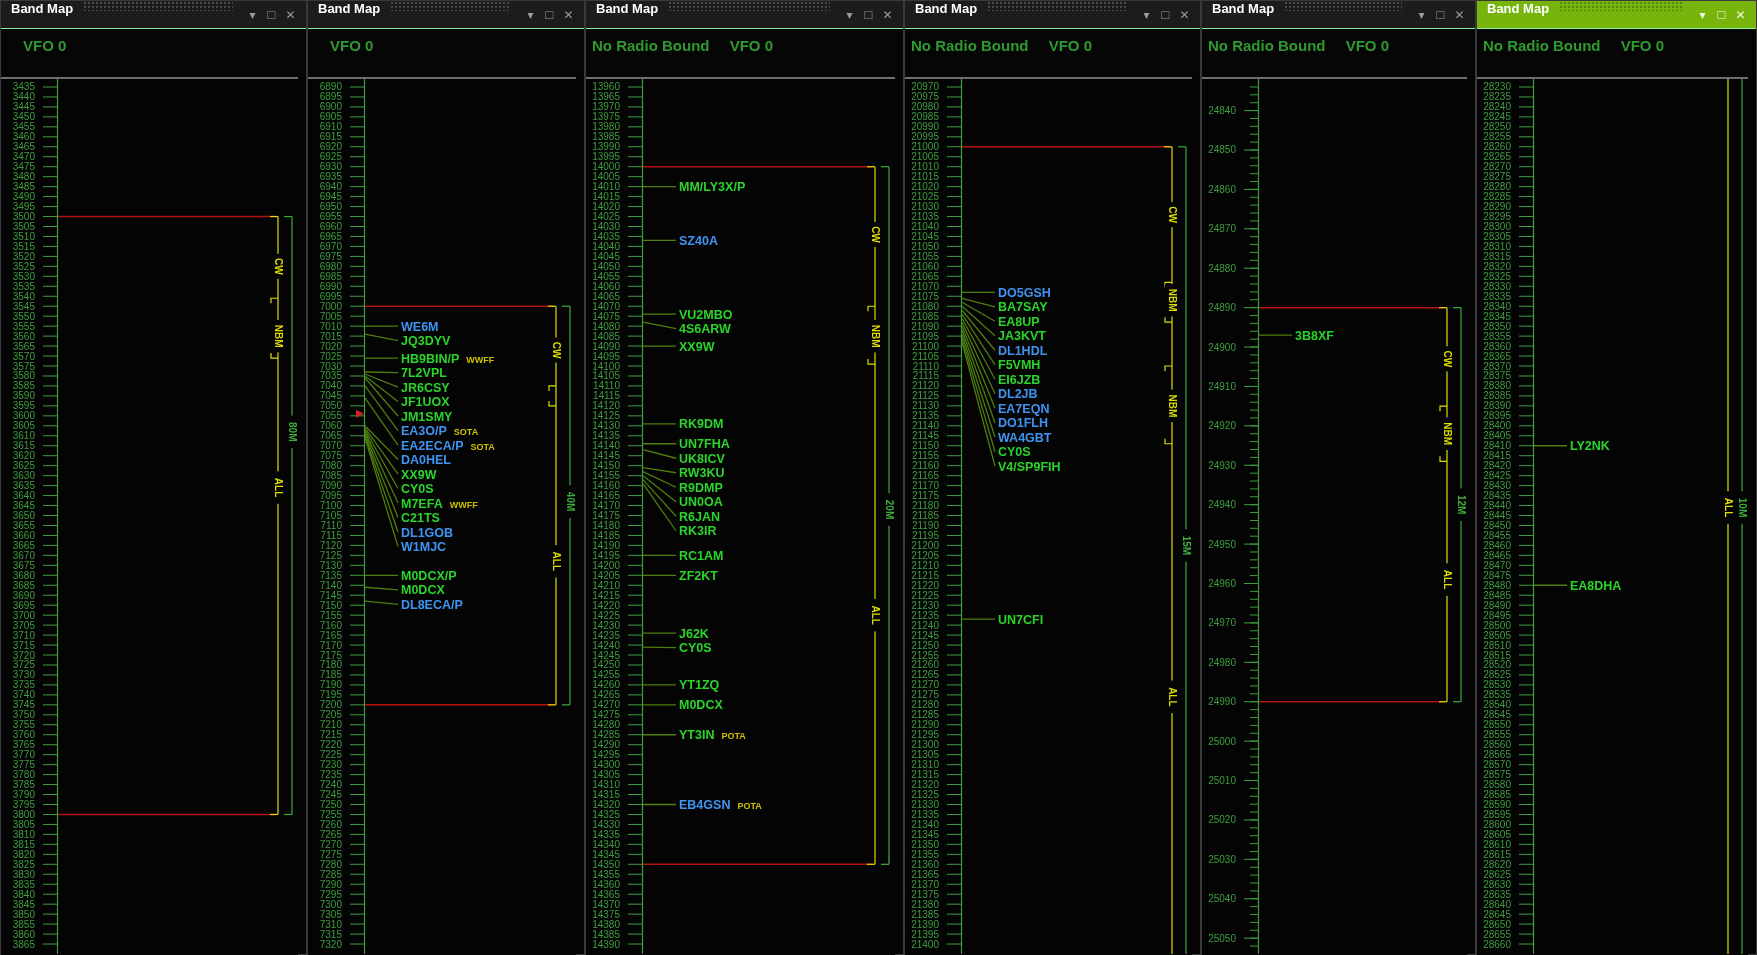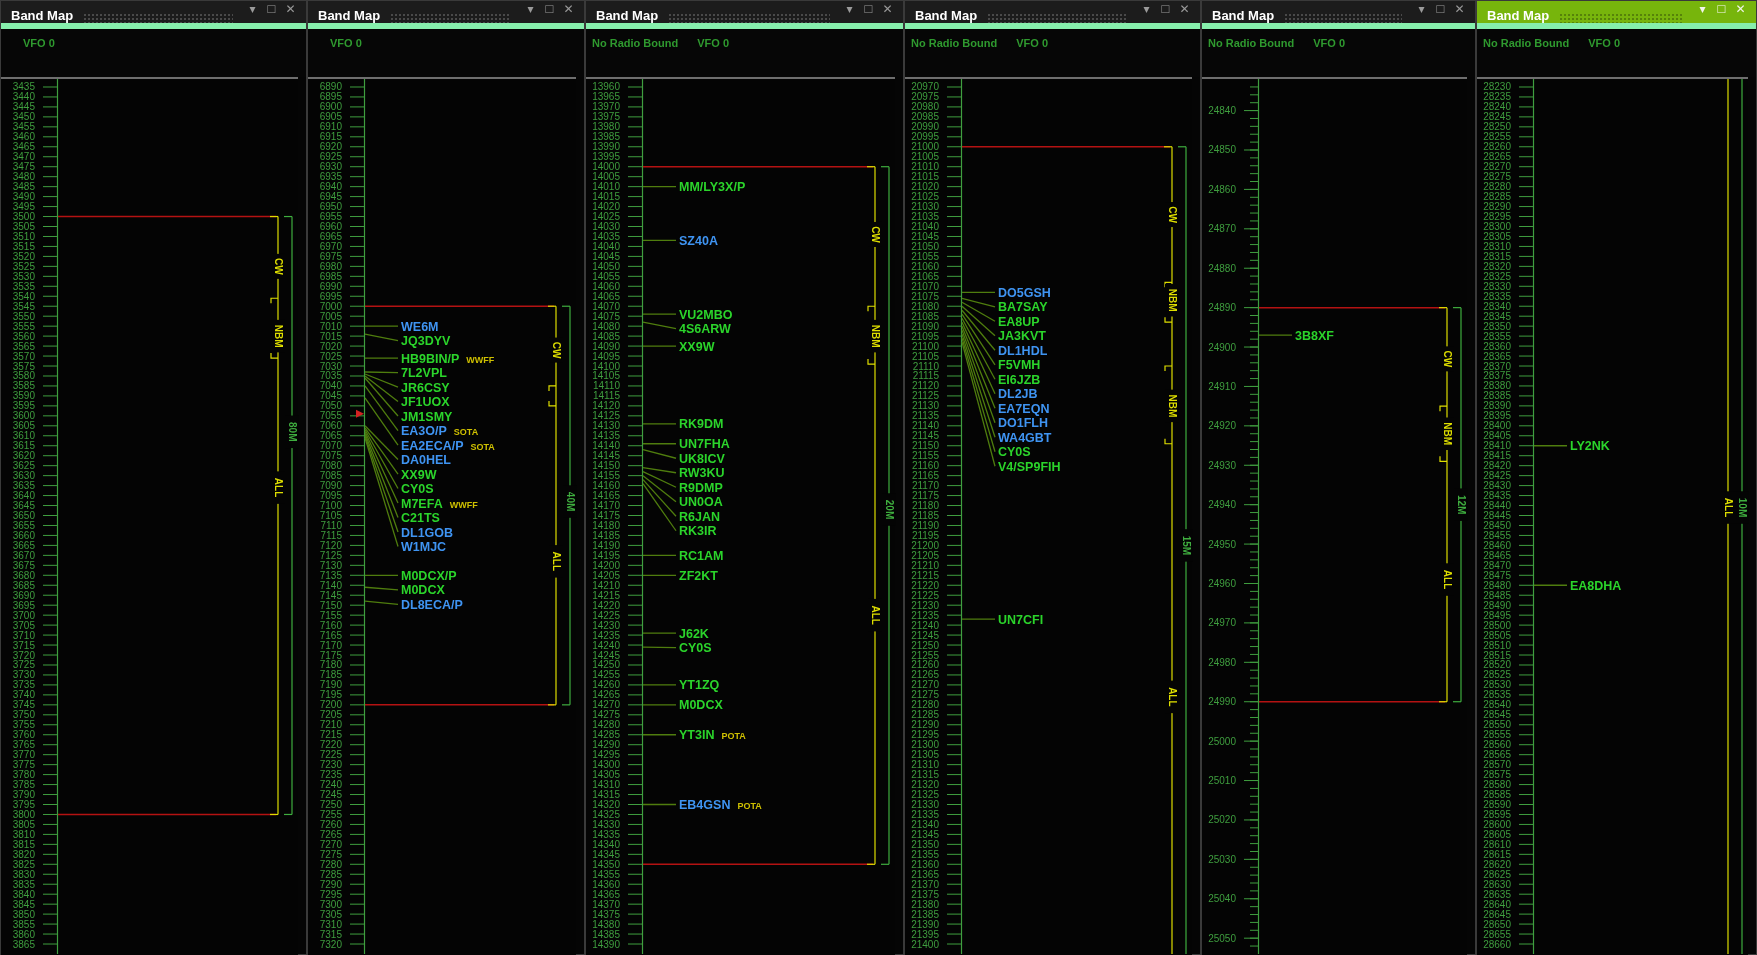--- a/index.html
+++ b/index.html
@@ -1,31 +1,31 @@
 <!DOCTYPE html>
 <html><head>
 <meta charset="utf-8">
 <style>
   html,body{margin:0;padding:0;background:#121212;width:1757px;height:955px;overflow:hidden;
     font-family:"Liberation Sans",sans-serif;}
   #workspace{position:relative;width:1757px;height:955px;}
   .bm-window{position:absolute;top:0;height:953px;background:#050505;border:1px solid #3a3a3a;box-sizing:content-box;}
-  .titlebar{position:absolute;left:0;right:0;top:0;height:28px;background:#1c1c1c;display:flex;align-items:flex-end;
-    padding:0 6px 0 10px;box-sizing:border-box;border-bottom:6px solid #86efac;}
+  .titlebar{position:absolute;left:0;right:0;top:0;height:28px;background:#1c1c1c;display:flex;align-items:flex-start;
+    padding:0 6px 0 10px;box-sizing:border-box;border-bottom:1px solid #86efac;}
   .titlebar .title{color:#fff;font-size:13px;font-weight:bold;white-space:nowrap;}
   .titlebar .dots{flex:1;height:10px;margin:0 10px;
     background-image:radial-gradient(circle,rgba(130,130,130,.45) .8px,transparent 1.1px);
     background-size:4px 4px;}
   .tb-icon{width:19px;text-align:center;color:#9b9b9b;font-size:12px;line-height:28px;cursor:pointer;user-select:none;}
   .tb-icon.maxi{font-size:13px;}
   .bm-window.active .titlebar{background:#77b50c;}
   .bm-window.active .titlebar .dots{background-image:radial-gradient(circle,rgba(0,0,0,.28) .8px,transparent 1.1px);}
   .bm-window.active .tb-icon{color:#f2f6ec;}
   .statusrow{position:absolute;left:0;right:0;top:29px;height:47px;background:#060606;
-    font-size:11px;font-weight:bold;padding:7px 0 0 6px;box-sizing:border-box;}
+    font-size:15px;font-weight:bold;padding:7px 0 0 6px;box-sizing:border-box;}
   .statusrow span{color:#2f9a2f;margin-right:16px;}
   .bandarea{position:absolute;left:0;right:8px;top:76px;height:877px;border-top:2px solid #6e6e6e;background:#040404;}
   .bandarea svg{display:block;}
   svg text{font-family:"Liberation Sans",sans-serif;}
   .ticktext{fill:#3f9e3f;font-size:10px;}
   .spot-call{font-size:12.5px;font-weight:bold;cursor:pointer;}
   .spot-green{fill:#2bd42b;} .spot-blue{fill:#3f94f2;}
   .spot-tag{font-size:9px;font-weight:bold;fill:#cfc000;}
   .bracket-label{font-size:10px;font-weight:bold;}
 </style>

